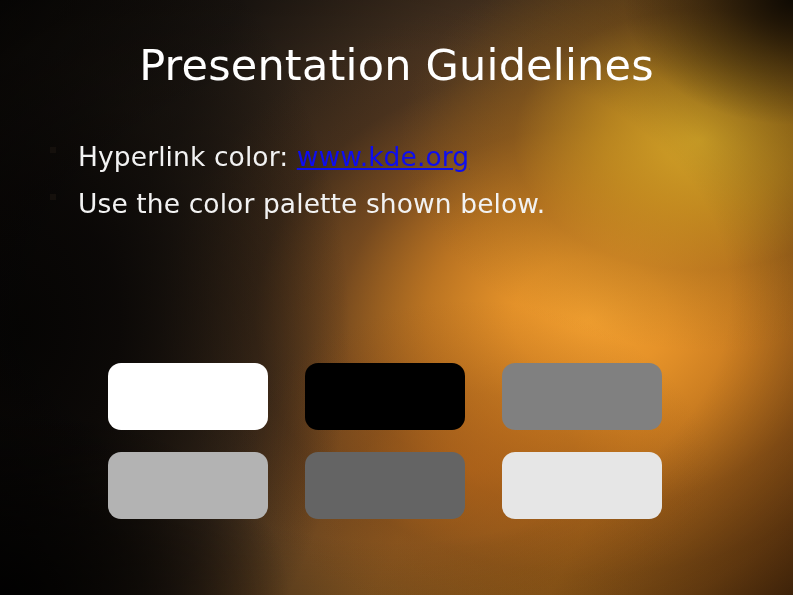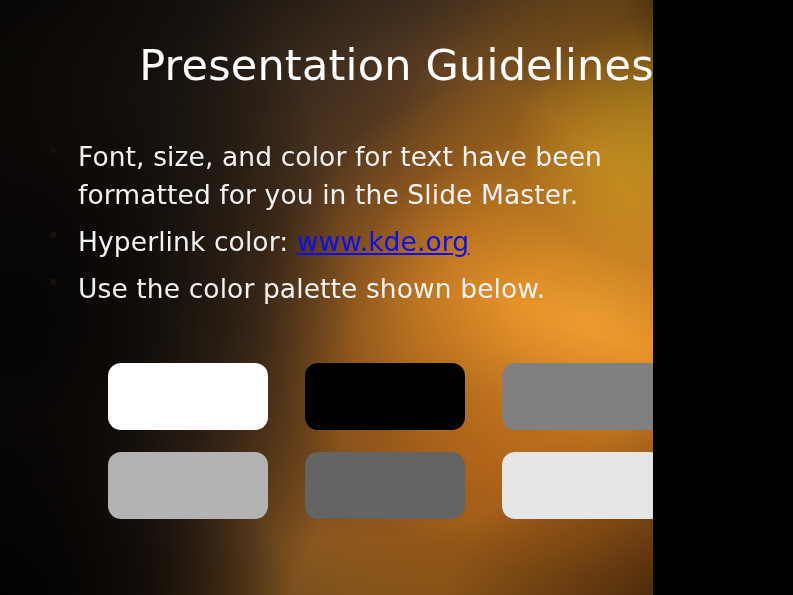--- a/index.html
+++ b/index.html
@@ -6,21 +6,21 @@
     margin: 0;
     padding: 0;
     background: #000;
   }
   body {
     font-family: "DejaVu Sans", "Liberation Sans", sans-serif;
   }
 
   #slide {
     position: relative;
-    width: 653px;
+    width: 793px;
     height: 595px;
     overflow: hidden;
     background-color: #0a0806;
   }
 
   
   .bg-layer {
     position: absolute;
     inset: 0;
     pointer-events: none;
@@ -174,24 +174,20 @@
   <div class="bg-layer bg-vignette"></div>
   <div class="bg-layer bg-corner-tr"></div>
   <div class="bg-layer bg-corner-bl"></div>
 
   <div id="content">
 
     <div id="title">Presentation Guidelines</div>
 
     <div id="bullets">
 
-      <div class="bullet-row">
-        <span class="bullet-marker"></span>
-        <span class="bullet-text">Font, size, and color for text have been formatted for you in the Slide Master.</span>
-      </div>
 
       <div class="bullet-row">
         <span class="bullet-marker"></span>
         <span class="bullet-text"><span>Hyperlink color: </span><span class="bullet-link">www.kde.org</span></span>
       </div>
 
       <div class="bullet-row">
         <span class="bullet-marker"></span>
         <span class="bullet-text">Use the color palette shown below.</span>
       </div>

